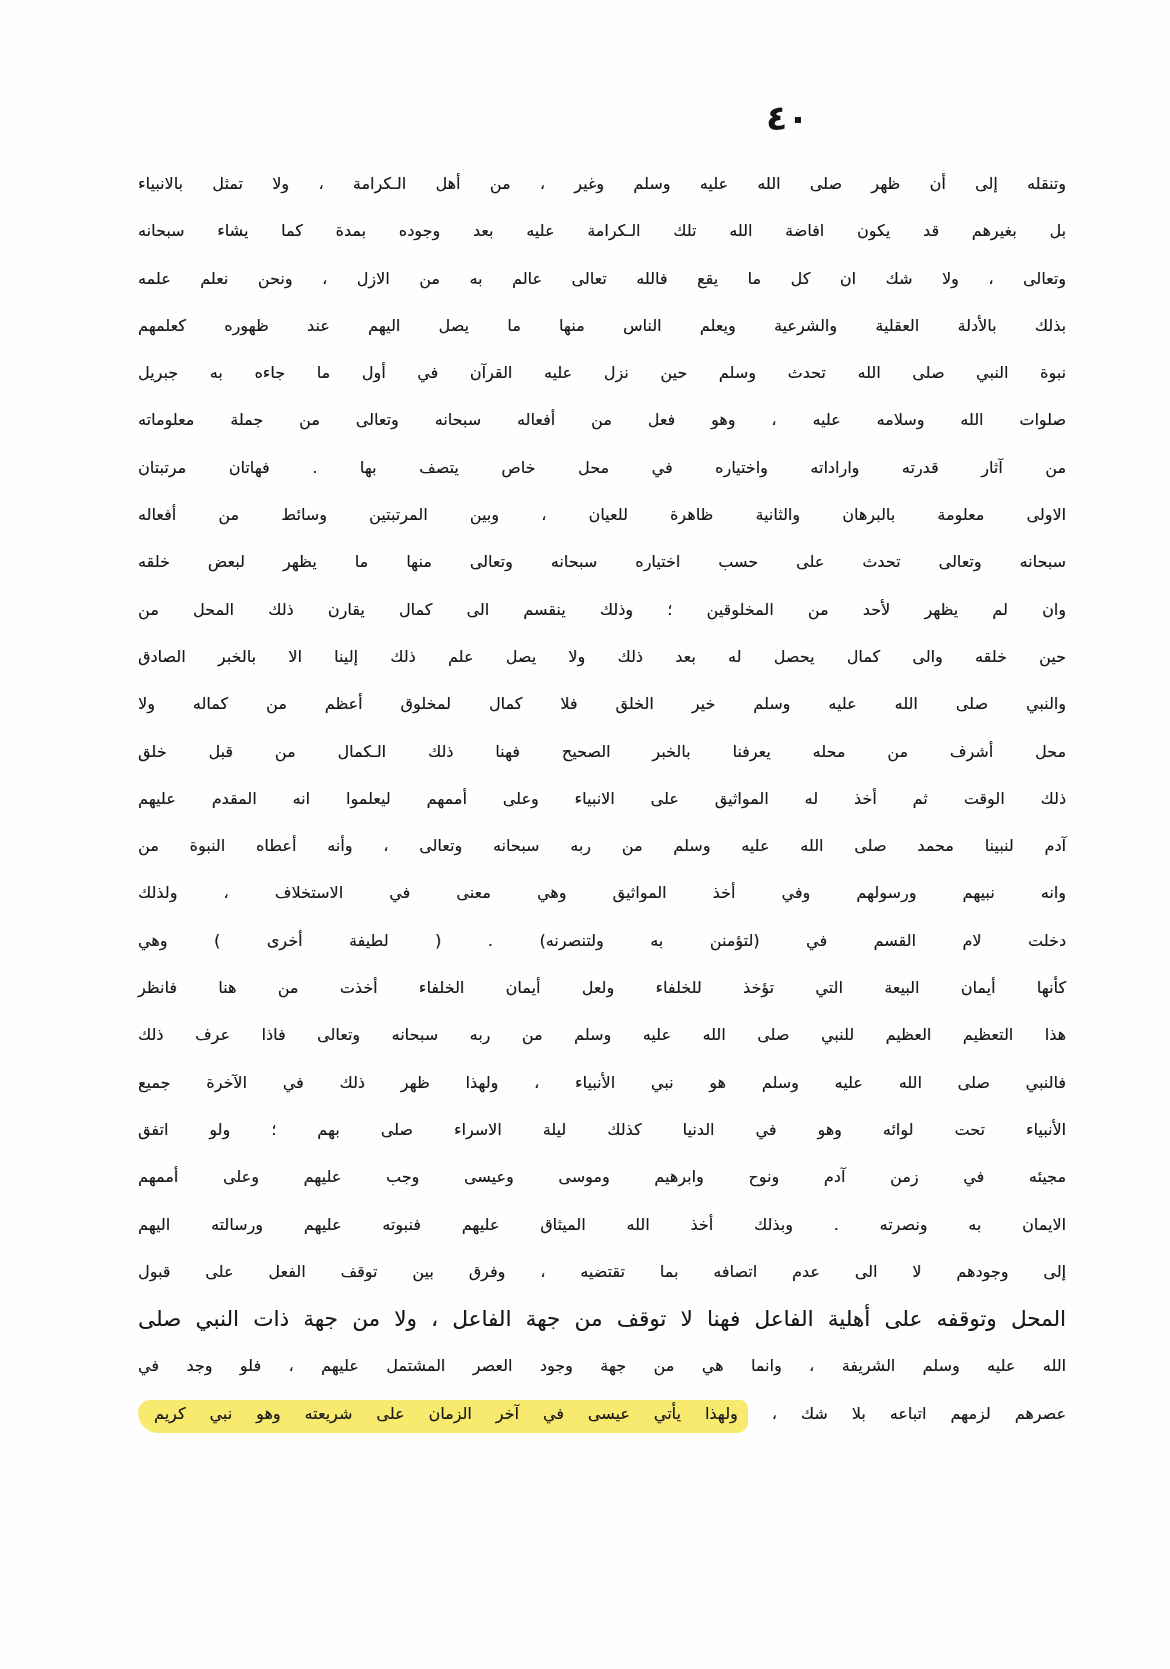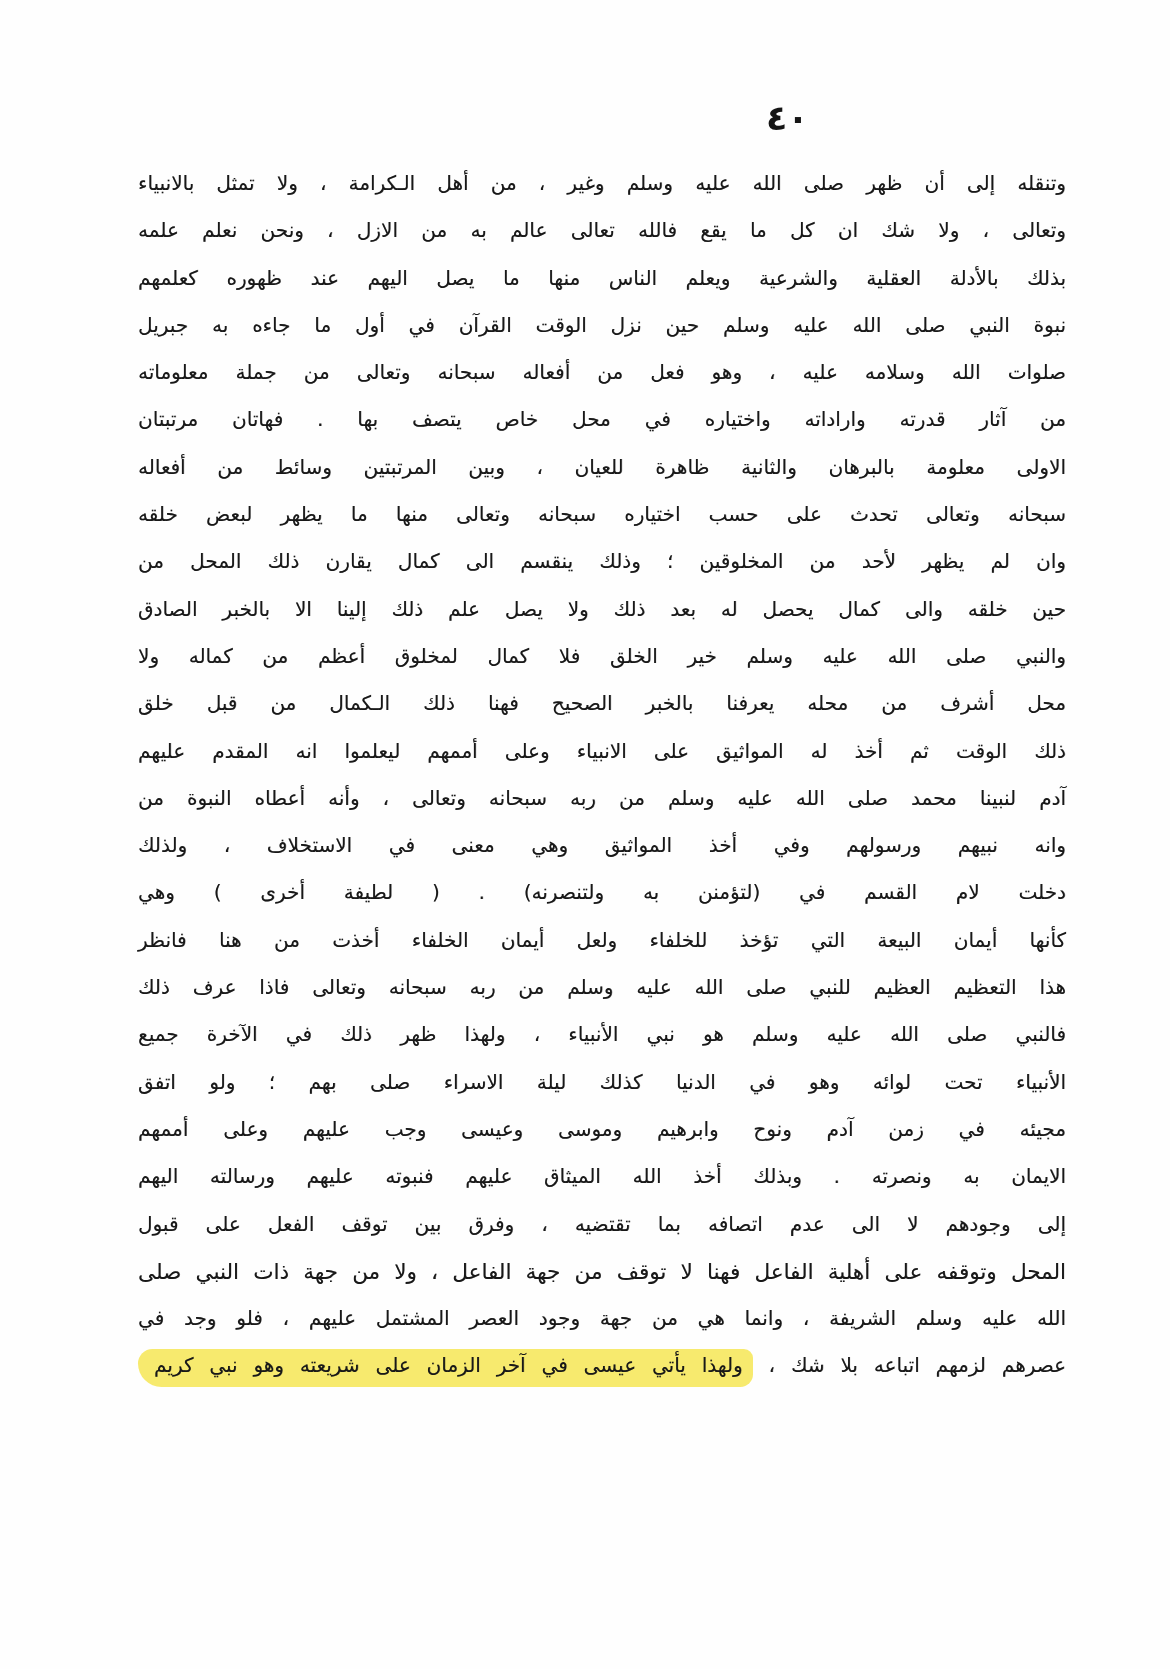--- a/index.html
+++ b/index.html
@@ -30,21 +30,21 @@
     position: absolute;
     top: 160px;
     right: 104px;
     width: 928px;
     direction: rtl;
   }
   .line {
     height: 47.3px;
     line-height: 47.3px;
     font-family: "DejaVu Sans", sans-serif;
-    font-size: 20px;
+    font-size: 16px;
     color: #181818;
     white-space: nowrap;
     text-align: justify;
     text-align-last: justify;
     text-shadow: 0.35px 0.35px 0 rgba(25,25,25,0.45);
   }
   .line.tight {
     font-size: 21.5px;
   }
   .final-line {
@@ -59,23 +59,24 @@
 </style>
 </head>
 <body>
 
 <div class="scan-page">
 
   <div class="page-number">٤٠</div>
 
   <div class="text-block">
     <div class="line">وتنقله إلى أن ظهر صلى الله عليه وسلم وغير ، من أهل الـكرامة ، ولا تمثل بالانبياء</div>
+    <div class="line">بل بغيرهم قد يكون افاضة الله تلك الـكرامة عليه بعد وجوده بمدة كما يشاء سبحانه</div>
     <div class="line">وتعالى ، ولا شك ان كل ما يقع فالله تعالى عالم به من الازل ، ونحن نعلم علمه</div>
     <div class="line">بذلك بالأدلة العقلية والشرعية ويعلم الناس منها ما يصل اليهم عند ظهوره كعلمهم</div>
-    <div class="line">نبوة النبي صلى الله عليه وسلم حين نزل الوقت القرآن في أول ما جاءه به جبريل</div>
+    <div class="line">نبوة النبي صلى الله تحدث وسلم حين نزل عليه القرآن في أول ما جاءه به جبريل</div>
     <div class="line">صلوات الله وسلامه عليه ، وهو فعل من أفعاله سبحانه وتعالى من جملة معلوماته</div>
     <div class="line">من آثار قدرته واراداته واختياره في محل خاص يتصف بها . فهاتان مرتبتان</div>
     <div class="line">الاولى معلومة بالبرهان والثانية ظاهرة للعيان ، وبين المرتبتين وسائط من أفعاله</div>
     <div class="line">سبحانه وتعالى تحدث على حسب اختياره سبحانه وتعالى منها ما يظهر لبعض خلقه</div>
     <div class="line">وان لم يظهر لأحد من المخلوقين ؛ وذلك ينقسم الى كمال يقارن ذلك المحل من</div>
     <div class="line">حين خلقه والى كمال يحصل له بعد ذلك ولا يصل علم ذلك إلينا الا بالخبر الصادق</div>
     <div class="line">والنبي صلى الله عليه وسلم خير الخلق فلا كمال لمخلوق أعظم من كماله ولا</div>
     <div class="line">محل أشرف من محله يعرفنا بالخبر الصحيح فهنا ذلك الـكمال من قبل خلق</div>
     <div class="line">ذلك الوقت ثم أخذ له المواثيق على الانبياء وعلى أممهم ليعلموا انه المقدم عليهم</div>
     <div class="line">آدم لنبينا محمد صلى الله عليه وسلم من ربه سبحانه وتعالى ، وأنه أعطاه النبوة من</div>

